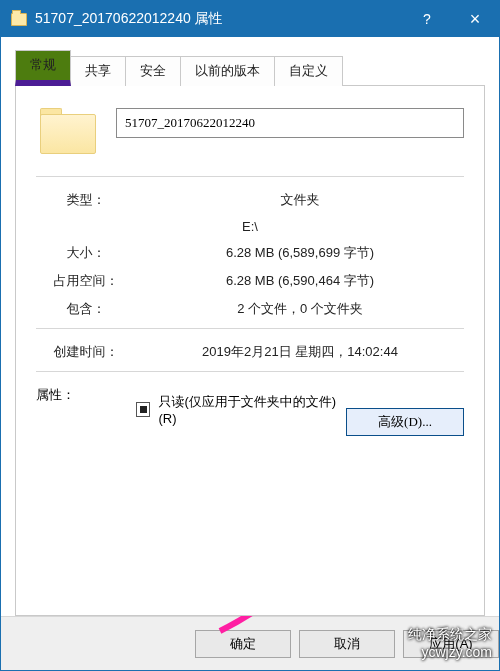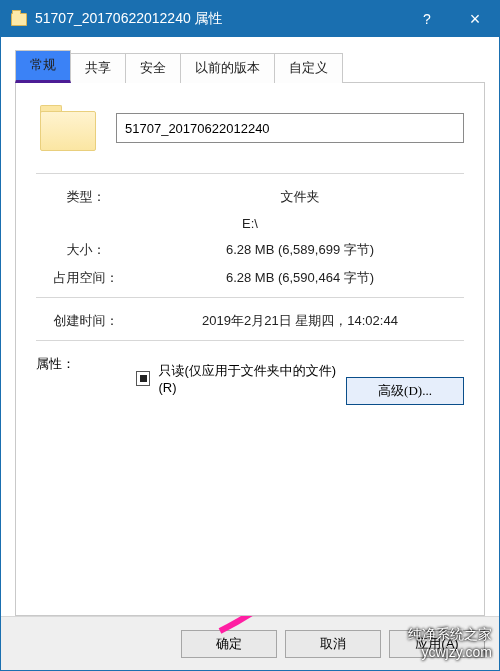--- a/index.html
+++ b/index.html
@@ -72,36 +72,36 @@
     border: 1px solid #c9c9c9;
     border-bottom: none;
     background: #fdfdfd;
     margin-right: -1px;
     font-size: 13px;
     color: #222;
     position: relative;
     top: 1px;
   }
   .tab.active {
-    background: #3b82f6;
-    border-bottom: 3px solid #4c1d95;
+    background: #4d7c0f;
+    border-bottom: 6px solid #4c1d95;
     z-index: 3;
   }
   .tabpage {
     border: 1px solid #c9c9c9;
     flex: 1;
     background: #fff;
     padding: 22px 20px 20px 20px;
     position: relative;
     z-index: 1;
   }
   .row-top {
     display: flex;
-    align-items: center;
     margin-bottom: 22px;
+    font-family: Liberation Serif, serif;
   }
   .big-folder {
     width: 56px; height: 46px;
     position: relative;
     margin-right: 20px;
     margin-left: 4px;
   }
   .big-folder .back {
     position:absolute; left:0; top:6px; width:56px; height:40px;
     background: linear-gradient(#fff3cf,#fbe6a3);
@@ -163,21 +163,20 @@
   .adv-wrap .btn-col { margin-left:auto; margin-top:26px; }
   .attr-label-row { display:flex; margin: 10px 0 6px 0; }
   .attr-label-row .k { width:100px; }
   .footer-bar {
     height: 54px;
     background: #efefef;
     border-top: 1px solid #d7d7d7;
     display: flex;
     align-items: center;
     justify-content: flex-end;
-    padding-right: 14px;
     gap: 8px;
   }
   .ftr-btn {
     width: 96px; height: 28px;
     border: 1px solid #a6a6a6;
     background: #e9e9e9;
     font-size: 13px;
     font-family: inherit;
   }
   .watermark {
@@ -239,20 +238,24 @@
       <div class="kv">
         <span class="v">E:\</span>
       </div>
       <div class="kv">
         <span class="k">大小：</span>
         <span class="v">6.28 MB (6,589,699 字节)</span>
       </div>
       <div class="kv">
         <span class="k">占用空间：</span>
         <span class="v">6.28 MB (6,590,464 字节)</span>
+      </div>
+      <div class="kv">
+        <span class="k">包含：</span>
+        <span class="v">2 个文件，0 个文件夹</span>
       </div>
 
       <hr class="sep sep2">
 
       <div class="kv">
         <span class="k">创建时间：</span>
         <span class="v">2019年2月21日 星期四，14:02:44</span>
       </div>
 
       <hr class="sep sep2">

